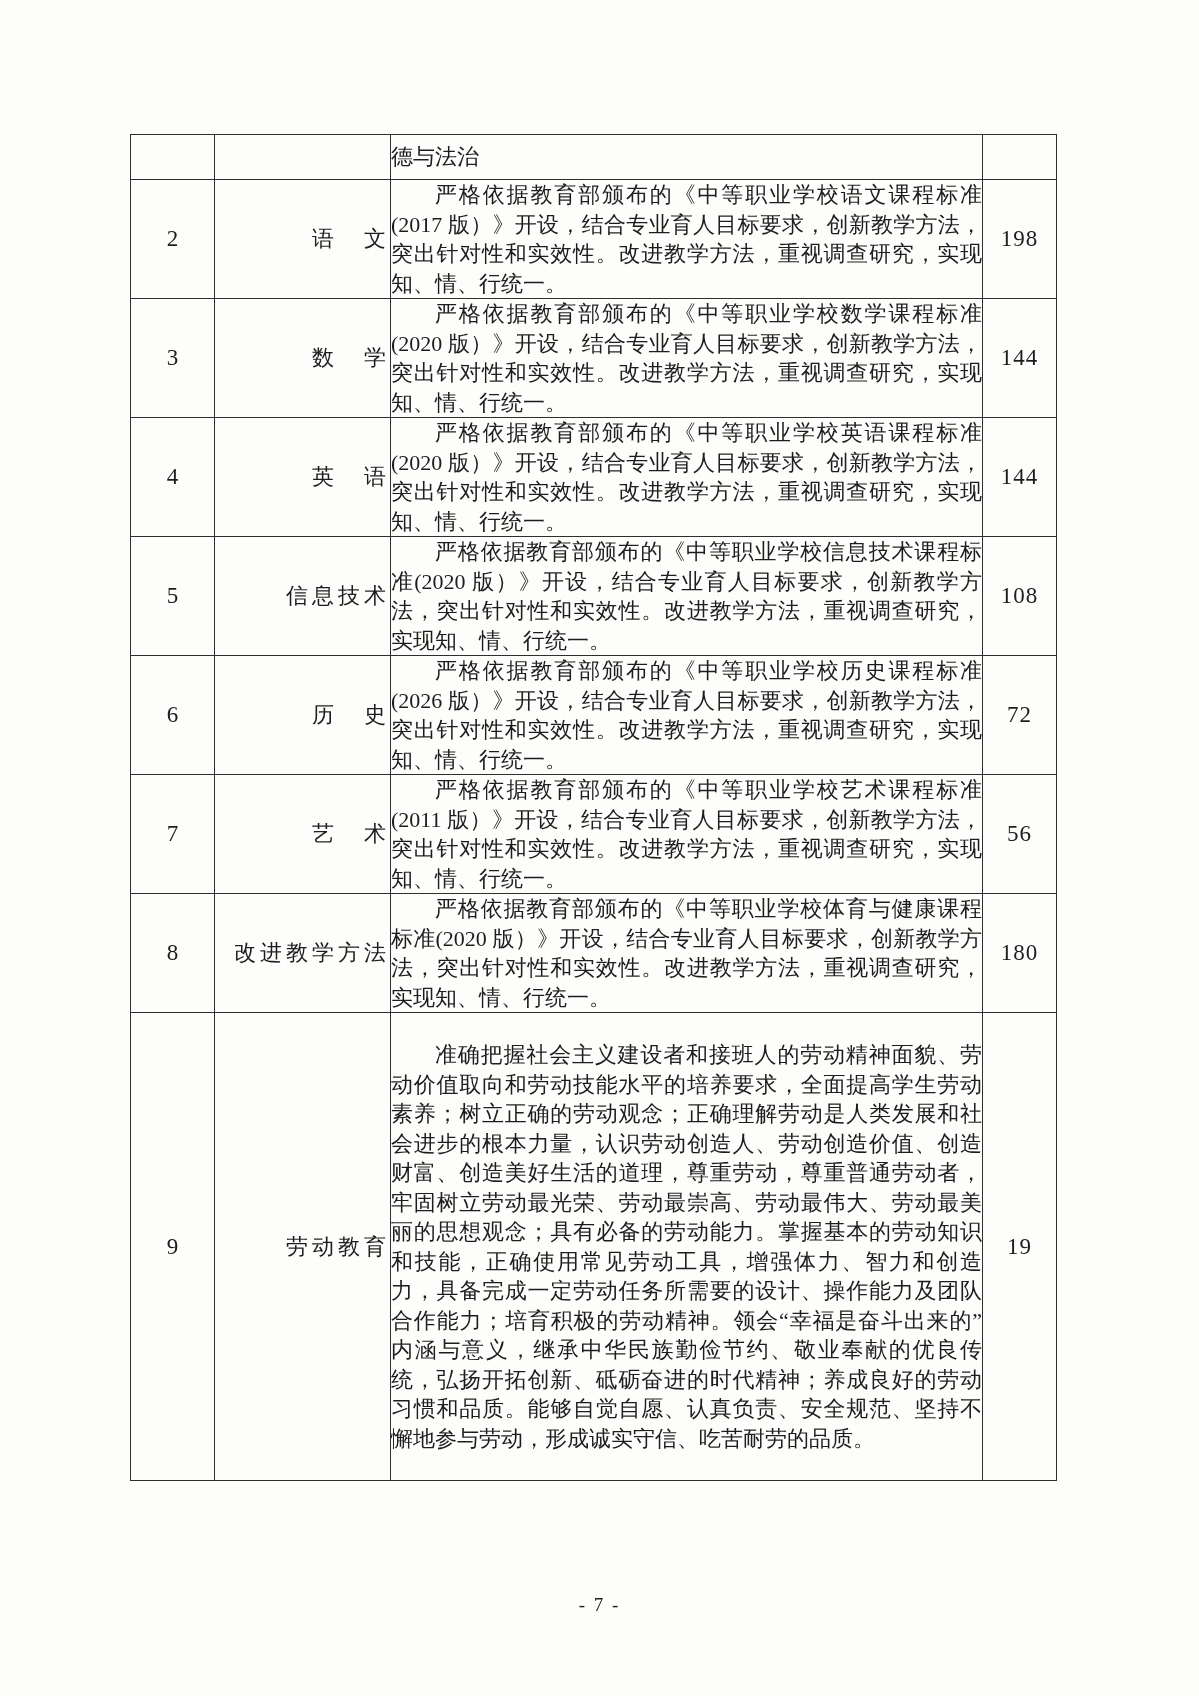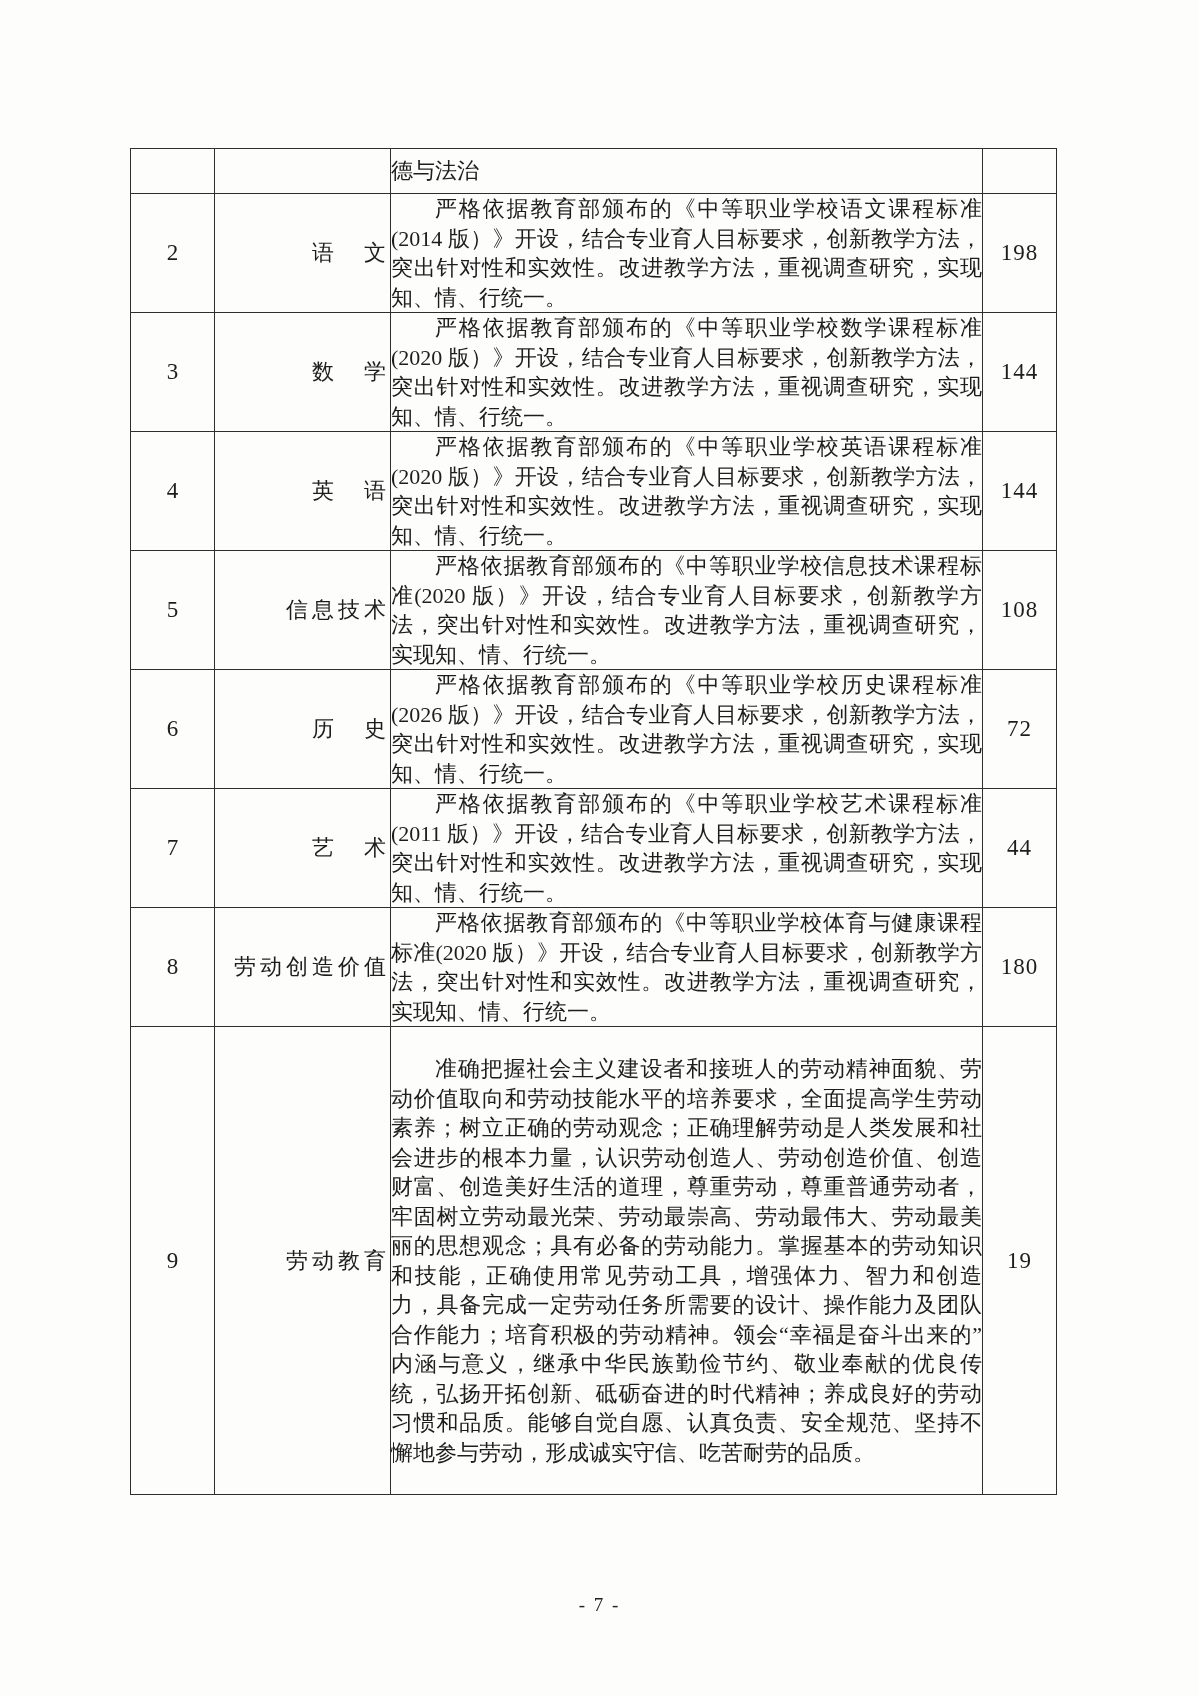--- a/index.html
+++ b/index.html
@@ -9,21 +9,21 @@
     height: 1696px;
     margin: 0 auto;
     background: #fdfdfc;
     font-family: "Liberation Serif", "DejaVu Serif", serif;
     color: #1d1d1d;
     overflow: hidden;
   }
   table.course-table {
     position: absolute;
     left: 130px;
-    top: 148px;
+    top: 134px;
     width: 926px;
     border-collapse: collapse;
     table-layout: fixed;
     border-radius: 16px;
   }
   .course-table td {
     border: 1.5px solid #2e2e2e;
     padding: 0;
   }
   .num-cell {
@@ -85,21 +85,21 @@
         <td class="desc-cell">
             <p>德与法治</p>
           </td>
         <td class="hours-cell"></td>
       </tr>
 
       <tr>
         <td class="num-cell">2</td>
         <td class="subject-cell">语　文</td>
         <td class="desc-cell">
-            <p>严格依据教育部颁布的《中等职业学校语文课程标准(2014 版）》开设，结合专业育人目标要求，创新教学方法，突出针对性和实效性。改进教学方法，重视调查研究，实现知、情、行统一。</p>
+            <p>严格依据教育部颁布的《中等职业学校语文课程标准(2017 版）》开设，结合专业育人目标要求，创新教学方法，突出针对性和实效性。改进教学方法，重视调查研究，实现知、情、行统一。</p>
           </td>
         <td class="hours-cell">198</td>
       </tr>
 
       <tr>
         <td class="num-cell">3</td>
         <td class="subject-cell">数　学</td>
         <td class="desc-cell">
             <p>严格依据教育部颁布的《中等职业学校数学课程标准(2020 版）》开设，结合专业育人目标要求，创新教学方法，突出针对性和实效性。改进教学方法，重视调查研究，实现知、情、行统一。</p>
           </td>
@@ -132,26 +132,26 @@
           </td>
         <td class="hours-cell">72</td>
       </tr>
 
       <tr>
         <td class="num-cell">7</td>
         <td class="subject-cell">艺　术</td>
         <td class="desc-cell">
             <p>严格依据教育部颁布的《中等职业学校艺术课程标准(2011 版）》开设，结合专业育人目标要求，创新教学方法，突出针对性和实效性。改进教学方法，重视调查研究，实现知、情、行统一。</p>
           </td>
-        <td class="hours-cell">44</td>
+        <td class="hours-cell">56</td>
       </tr>
 
       <tr>
         <td class="num-cell">8</td>
-        <td class="subject-cell">劳动创造价值</td>
+        <td class="subject-cell">改进教学方法</td>
         <td class="desc-cell">
             <p>严格依据教育部颁布的《中等职业学校体育与健康课程标准(2020 版）》开设，结合专业育人目标要求，创新教学方法，突出针对性和实效性。改进教学方法，重视调查研究，实现知、情、行统一。</p>
           </td>
         <td class="hours-cell">180</td>
       </tr>
 
       <tr class="labor-row">
         <td class="num-cell">9</td>
         <td class="subject-cell">劳动教育</td>
         <td class="desc-cell">

